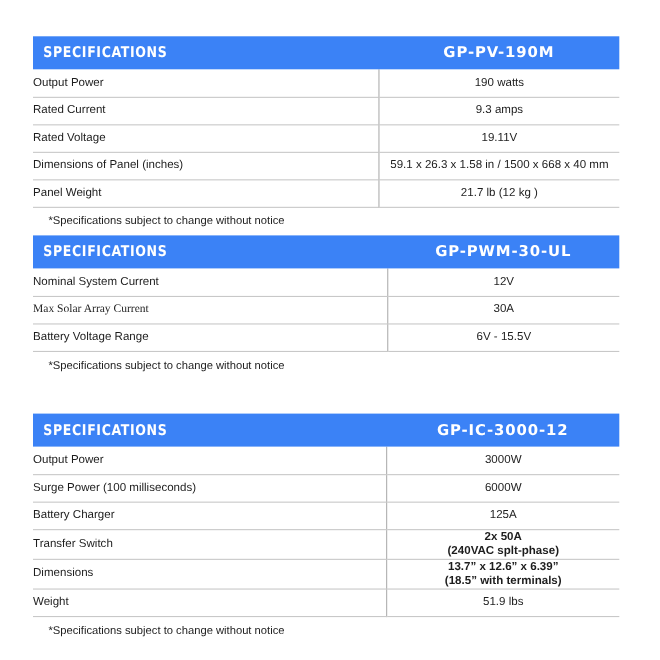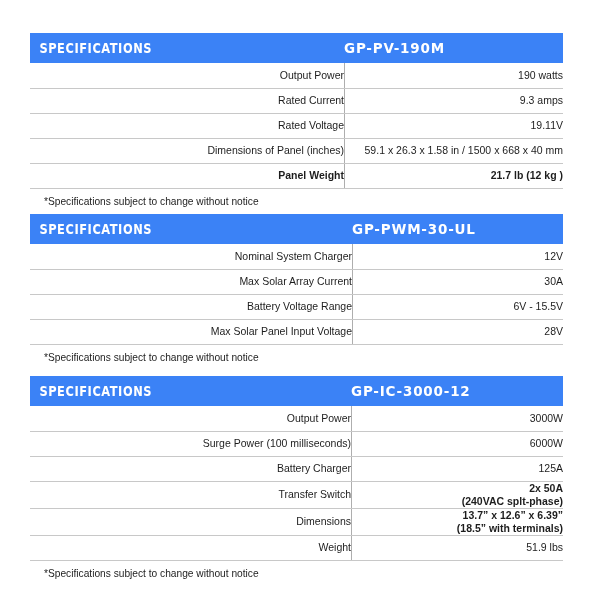--- a/index.html
+++ b/index.html
@@ -51,36 +51,36 @@
     transform-origin: left center;
     white-space: nowrap;
   }
   .spec-header .hdr-model {
     position: absolute;
     font-size: 13.5px;
     font-weight: bold;
     letter-spacing: 0.8px;
     font-family: "DejaVu Sans", "Liberation Sans", sans-serif;
     white-space: nowrap;
+    text-align: center;
   }
 
   
   table.spec-table {
     width: 100%;
     border-collapse: collapse;
     table-layout: fixed;
   }
   table.spec-table td {
     border-bottom: 1px solid #c8c8c8;
     font-size: 10.5px;
     color: #1d1d1d;
     padding: 0;
     vertical-align: middle;
     line-height: 1.25;
-    text-align: right;
   }
   td.spec-label {
     padding-left: 10px;
     text-align: left;
     border-right: 1px solid #aeaeae;
   }
   td.spec-value {
     text-align: center;
     padding: 0 6px;
   }
@@ -123,51 +123,47 @@
           <td class="spec-value">9.3 amps</td>
         </tr>
         <tr style="height: 25px;">
           <td class="spec-label" style="width: 314px;">Rated Voltage</td>
           <td class="spec-value">19.11V</td>
         </tr>
         <tr style="height: 25px;">
           <td class="spec-label" style="width: 314px;">Dimensions of Panel (inches)</td>
           <td class="spec-value">59.1 x 26.3 x 1.58 in / 1500 x 668 x 40 mm</td>
         </tr>
-        <tr style="height: 25px; font-weight: bold;">
+        <tr style="height: 25px;">
           <td class="spec-label" style="width: 314px;">Panel Weight</td>
           <td class="spec-value">21.7 lb (12 kg )</td>
         </tr>
       </tbody>
     </table>
     <div class="footnote">*Specifications subject to change without notice</div>
   </div>
 
   <div class="spec-block" id="block-1">
     <div class="spec-header">
       <span class="hdr-title">SPECIFICATIONS</span>
       <span class="hdr-model" style="left: 322px; width: 211px;">GP-PWM-30-UL</span>
     </div>
     <table class="spec-table">
       <tbody>
         <tr style="height: 25px;">
-          <td class="spec-label" style="width: 322px;">Nominal System Charger</td>
+          <td class="spec-label" style="width: 322px;">Nominal System Current</td>
           <td class="spec-value">12V</td>
         </tr>
         <tr style="height: 25px;">
-          <td class="spec-label" style="width: 322px;">Max Solar Array Current</td>
+          <td class="spec-label" style="width: 322px; font-family: Liberation Serif, serif;">Max Solar Array Current</td>
           <td class="spec-value">30A</td>
         </tr>
         <tr style="height: 25px;">
           <td class="spec-label" style="width: 322px;">Battery Voltage Range</td>
           <td class="spec-value">6V - 15.5V</td>
-        </tr>
-        <tr style="height: 25px;">
-          <td class="spec-label" style="width: 322px;">Max Solar Panel Input Voltage</td>
-          <td class="spec-value">28V</td>
         </tr>
       </tbody>
     </table>
     <div class="footnote">*Specifications subject to change without notice</div>
   </div>
 
   <div class="spec-block" id="block-2">
     <div class="spec-header">
       <span class="hdr-title">SPECIFICATIONS</span>
       <span class="hdr-model" style="left: 321px; width: 212px;">GP-IC-3000-12</span>

